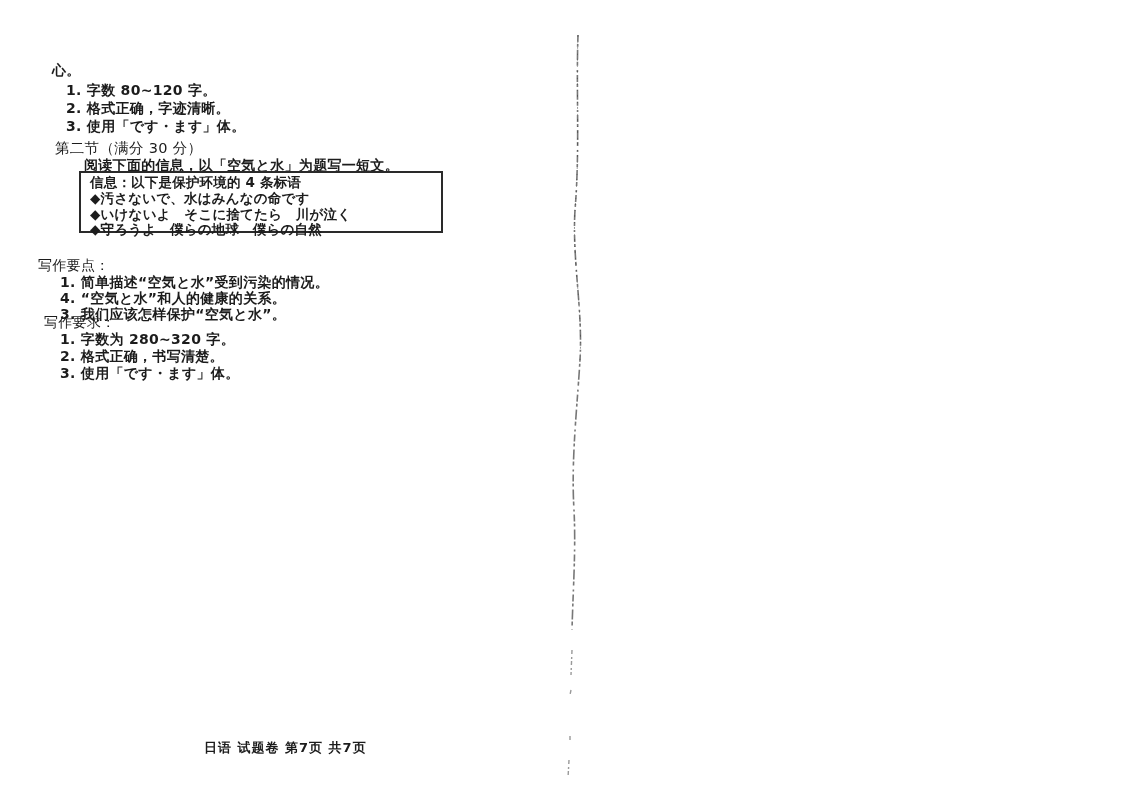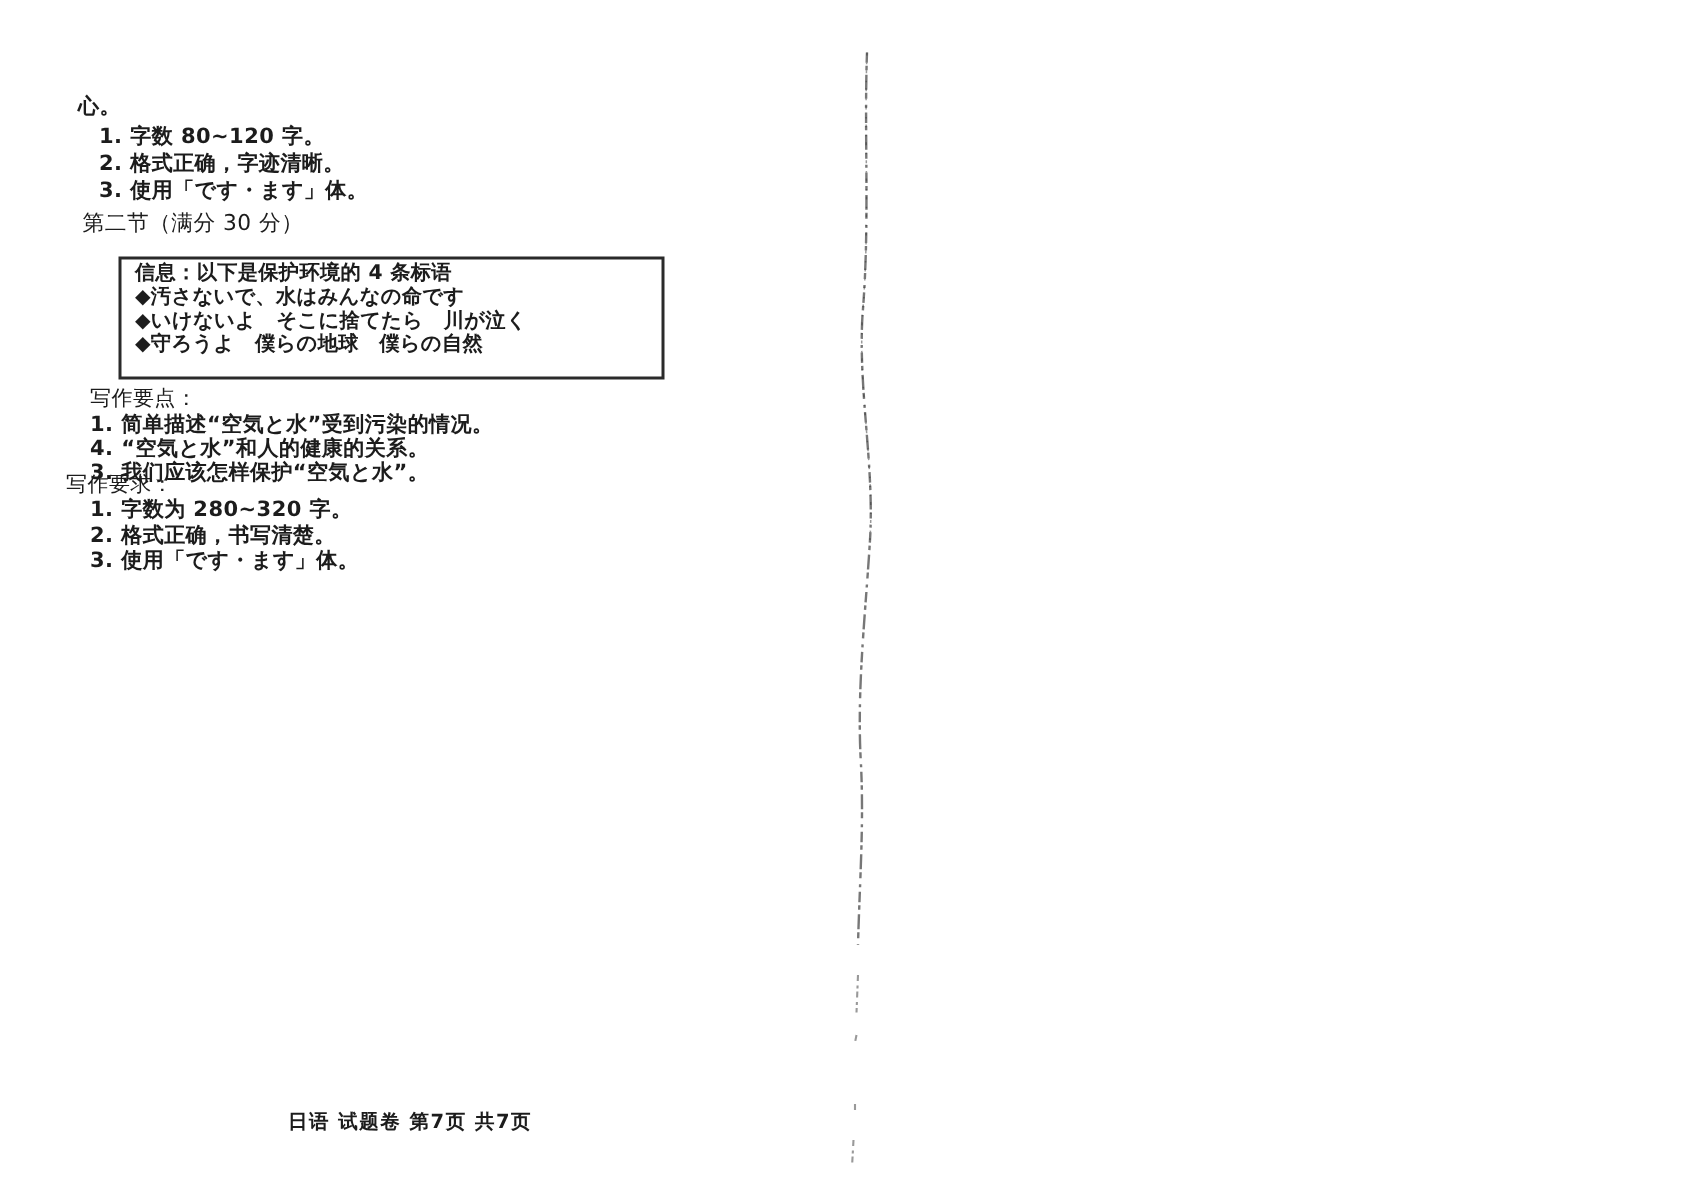--- a/index.html
+++ b/index.html
@@ -29,42 +29,42 @@
   .toplist-1    { left: 66px;  top: 82px; }
   .toplist-2    { left: 66px;  top: 100px; }
   .toplist-3    { left: 66px;  top: 118px; }
   .sec2-heading { left: 55px;  top: 139px; font-size: 14.5px; }
   .sec2-intro   { left: 84px;  top: 157px; }
   .info-box {
     position: absolute;
     left: 79px;
     top: 171px;
     width: 364px;
-    height: 82px;
+    height: 62px;
     border: 2px solid #2a2a2a;
     box-sizing: border-box;
     padding: 2px 0 0 9px;
   }
   .info-box .line {
     white-space: pre;
     font-size: 13.5px;
     font-weight: 600;
     line-height: 15.8px;
     letter-spacing: 0.2px;
   }
   .info-box .line.bold { font-weight: 800; }
-  .kp-heading   { left: 60px;  top: 257px; }
+  .kp-heading   { left: 38px;  top: 257px; }
   .kp-1         { left: 60px;  top: 274px; }
   .kp-2         { left: 60px;  top: 290px; }
   .kp-3         { left: 60px;  top: 306px; text-align: center; }
   .req-heading  { left: 44px;  top: 314px; }
   .req-1        { left: 60px;  top: 331px; }
   .req-2        { left: 60px;  top: 348px; }
   .req-3        { left: 60px;  top: 365px; }
-  .footer       { left: 192px; top: 739px; font-size: 13px; font-weight: 800; letter-spacing: 1px; }
+  .footer       { left: 204px; top: 739px; font-size: 13px; font-weight: 800; letter-spacing: 1px; }
   .crease {
     position: absolute;
     left: 556px;
     top: 30px;
     width: 40px;
     height: 750px;
     pointer-events: none;
   }
 </style>
 </head>
@@ -72,20 +72,21 @@
 
 <div class="page">
 
   <div class="txt frag-heart">心。</div>
 
   <div class="txt toplist-1">1. 字数 80~120 字。</div>
   <div class="txt toplist-2">2. 格式正确，字迹清晰。</div>
   <div class="txt toplist-3">3. 使用「です・ます」体。</div>
 
   <div class="txt bold sec2-heading">第二节（满分 30 分）</div>
+  <div class="txt sec2-intro">阅读下面的信息，以「空気と水」为题写一短文。</div>
 
   <div class="info-box">
     <div class="line bold">信息：以下是保护环境的 4 条标语</div>
     <div class="line">◆汚さないで、水はみんなの命です</div>
     <div class="line">◆いけないよ　そこに捨てたら　川が泣く</div>
     <div class="line">◆守ろうよ　僕らの地球　僕らの自然</div>
   </div>
 
   <div class="txt bold kp-heading">写作要点：</div>
   <div class="txt kp-1">1. 简单描述“空気と水”受到污染的情况。</div>

